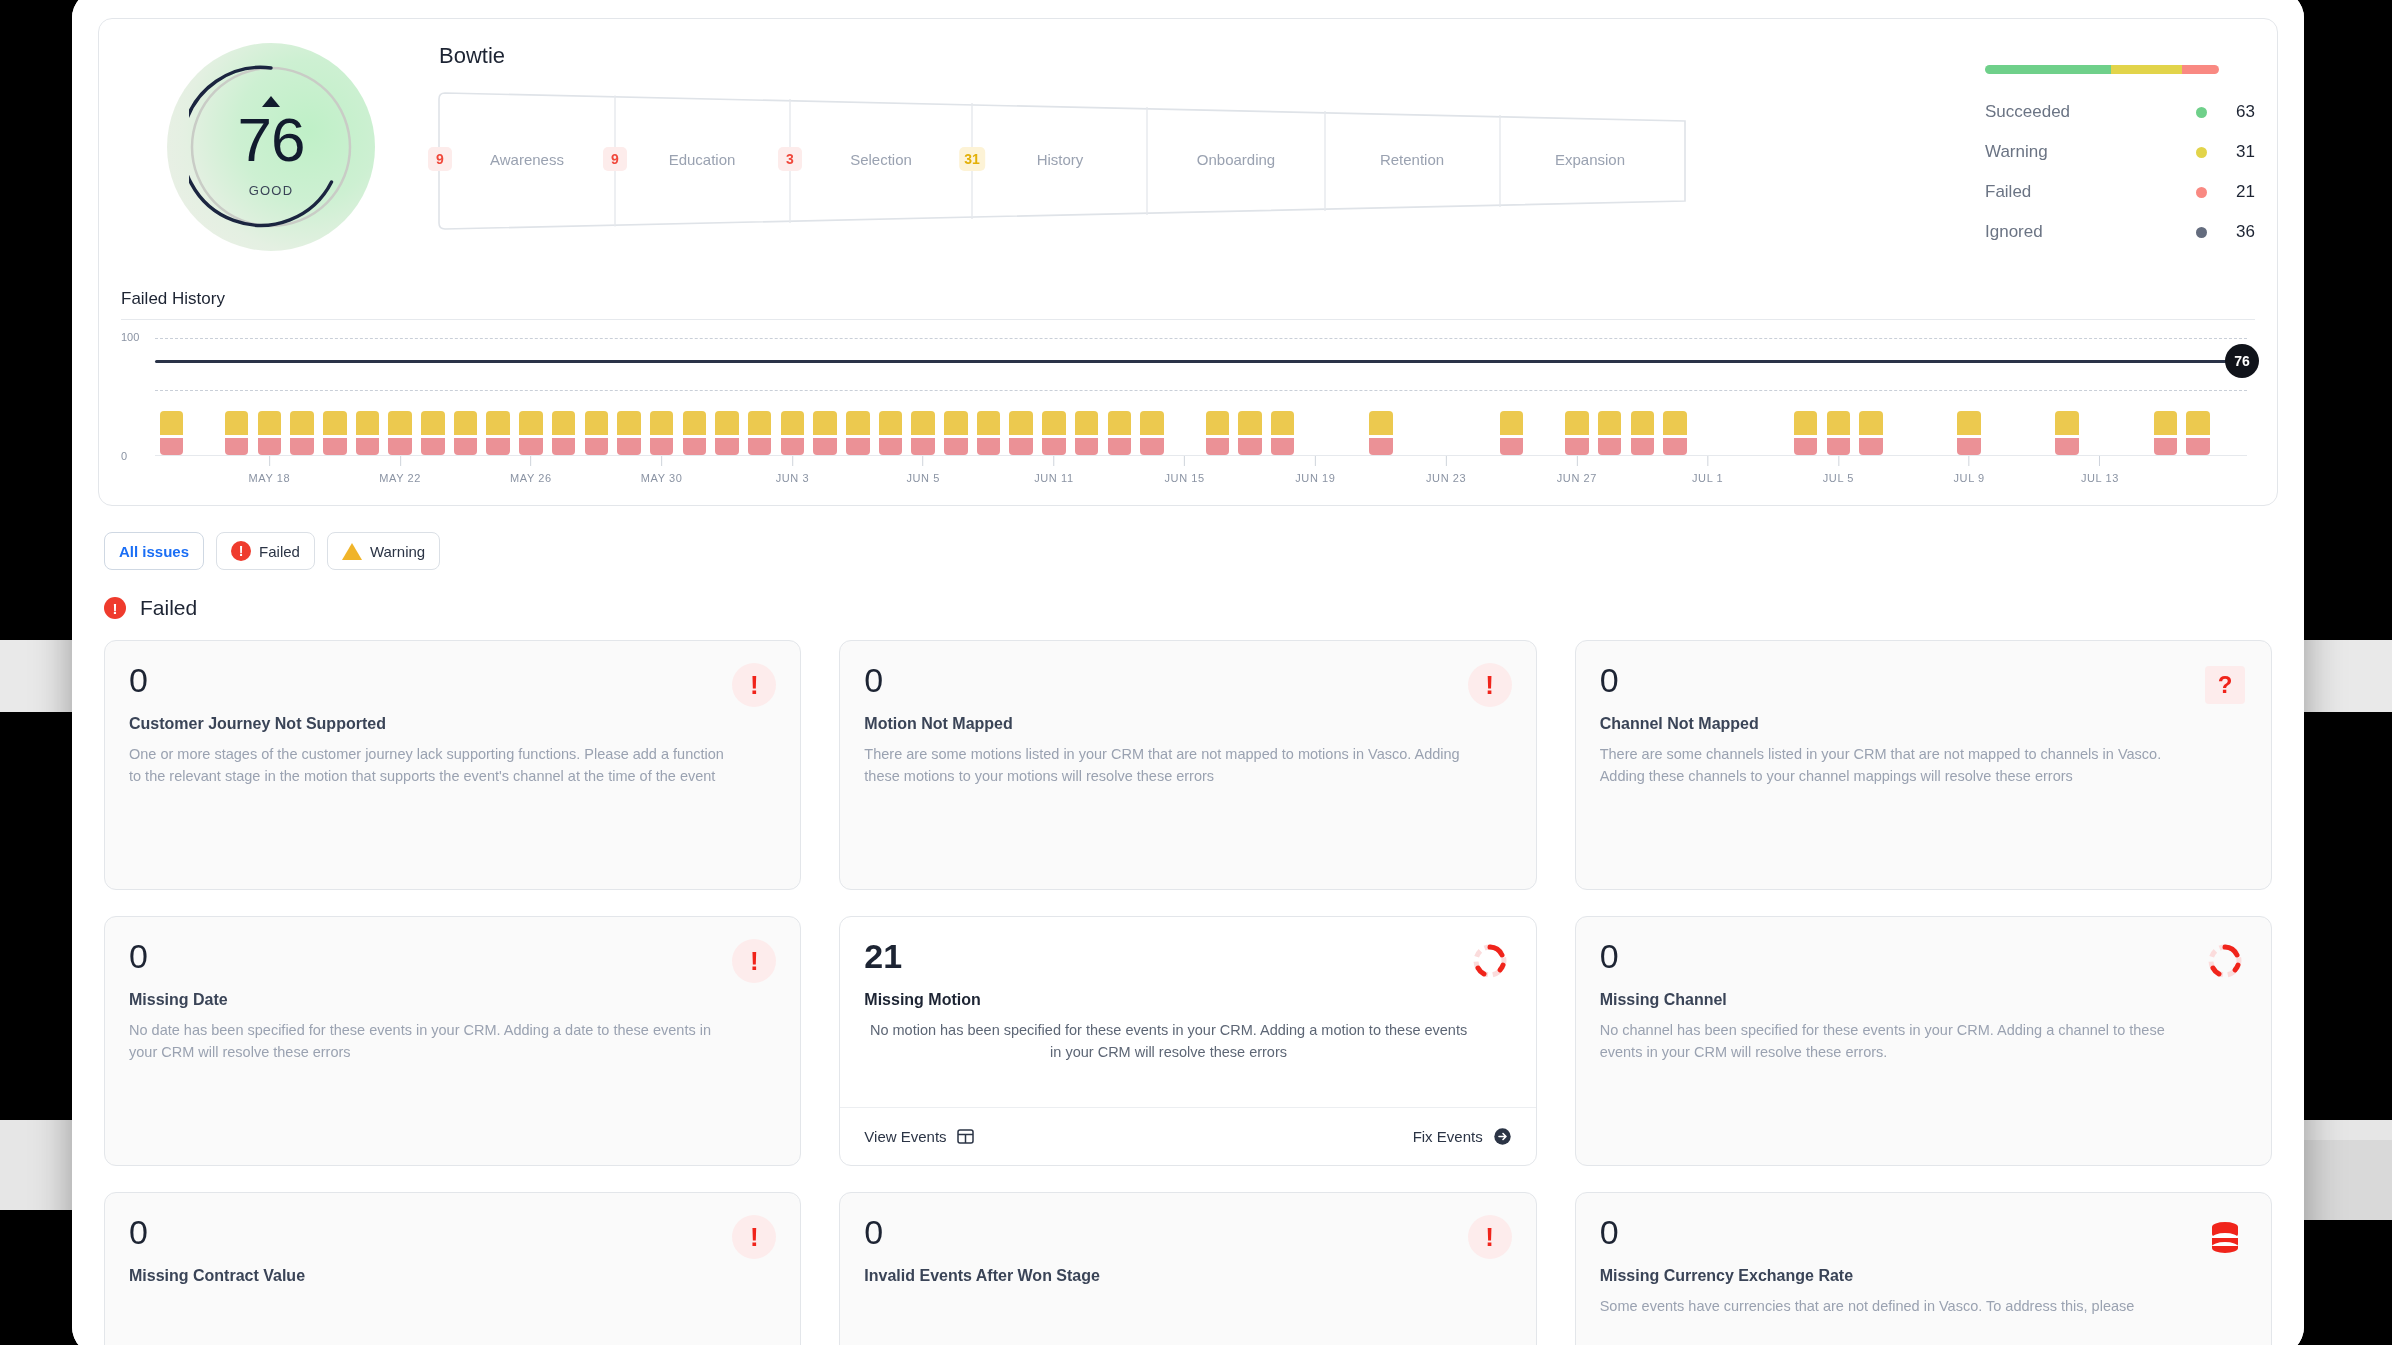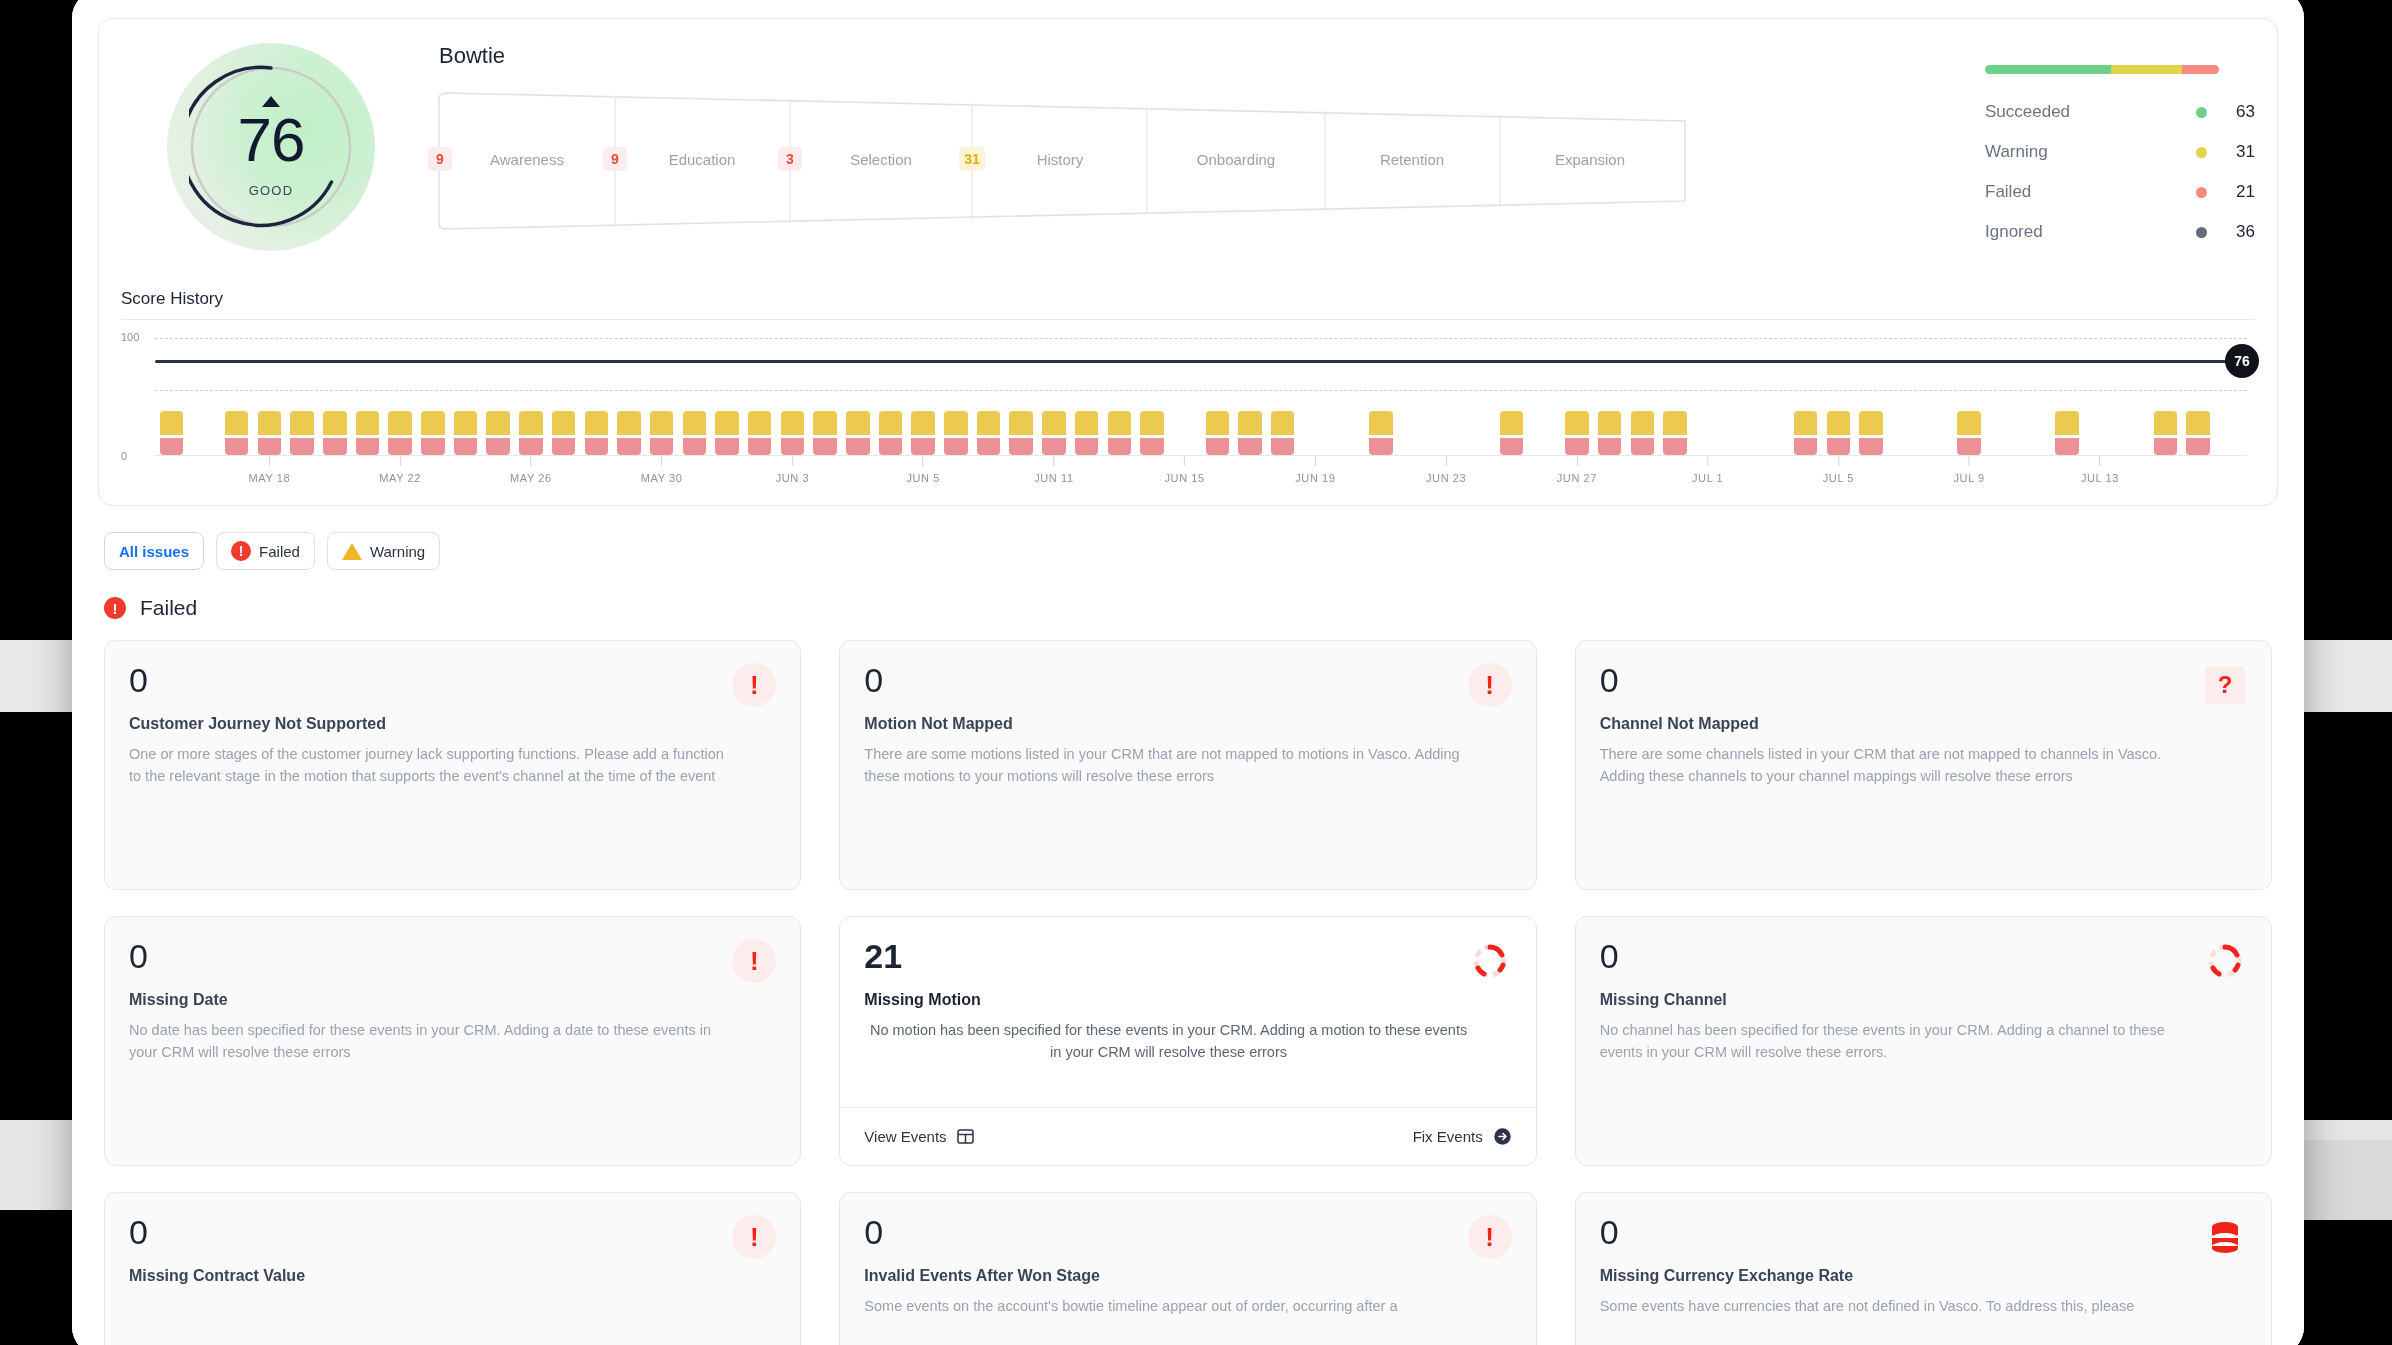--- a/index.html
+++ b/index.html
@@ -232,21 +232,21 @@
               <div class="legend-row">
                 <div class="legend-name">Ignored</div>
                 <span class="legend-dot" style="background: rgb(100, 108, 126);"></span>
                 <div class="legend-count">36</div>
               </div>
             </div>
       </div>
     </div>
 
     <div>
-      <div class="history-title">Score History</div>
+      <div class="history-title">Failed History</div>
       <div class="history-sep"></div>
       <div class="chart">
         <div class="chart-plot">
           <div class="axis-label" style="top:-7px">100</div>
           <div class="axis-label" style="bottom:-7px">0</div>
           <div class="gridline" style="top:0px"></div>
           <div class="gridline" style="top:52px"></div>
           <div class="score-line" style="top:22px"></div>
           <div class="score-badge" style="top:6px">76</div>
           <div class="bars" id="chart-bars">
@@ -710,21 +710,20 @@
         <div class="icard muted row3">
           <div class="icard-count">0</div>
           <div class="icard-title">Missing Contract Value</div>
           <div class="icard-icon">
             <span class="bang-circle">!</span>
           </div>
         </div>
         <div class="icard muted row3">
           <div class="icard-count">0</div>
           <div class="icard-title">Invalid Events After Won Stage</div>
-          <div class="icard-desc">Some events on the account's bowtie timeline appear out of order, occurring after a</div>
           <div class="icard-icon">
             <span class="bang-circle">!</span>
           </div>
         </div>
         <div class="icard muted row3">
           <div class="icard-count">0</div>
           <div class="icard-title">Missing Currency Exchange Rate</div>
           <div class="icard-desc">Some events have currencies that are not defined in Vasco. To address this, please</div>
           <div class="icard-icon">
             <svg width="38" height="34" viewBox="0 0 38 34">

